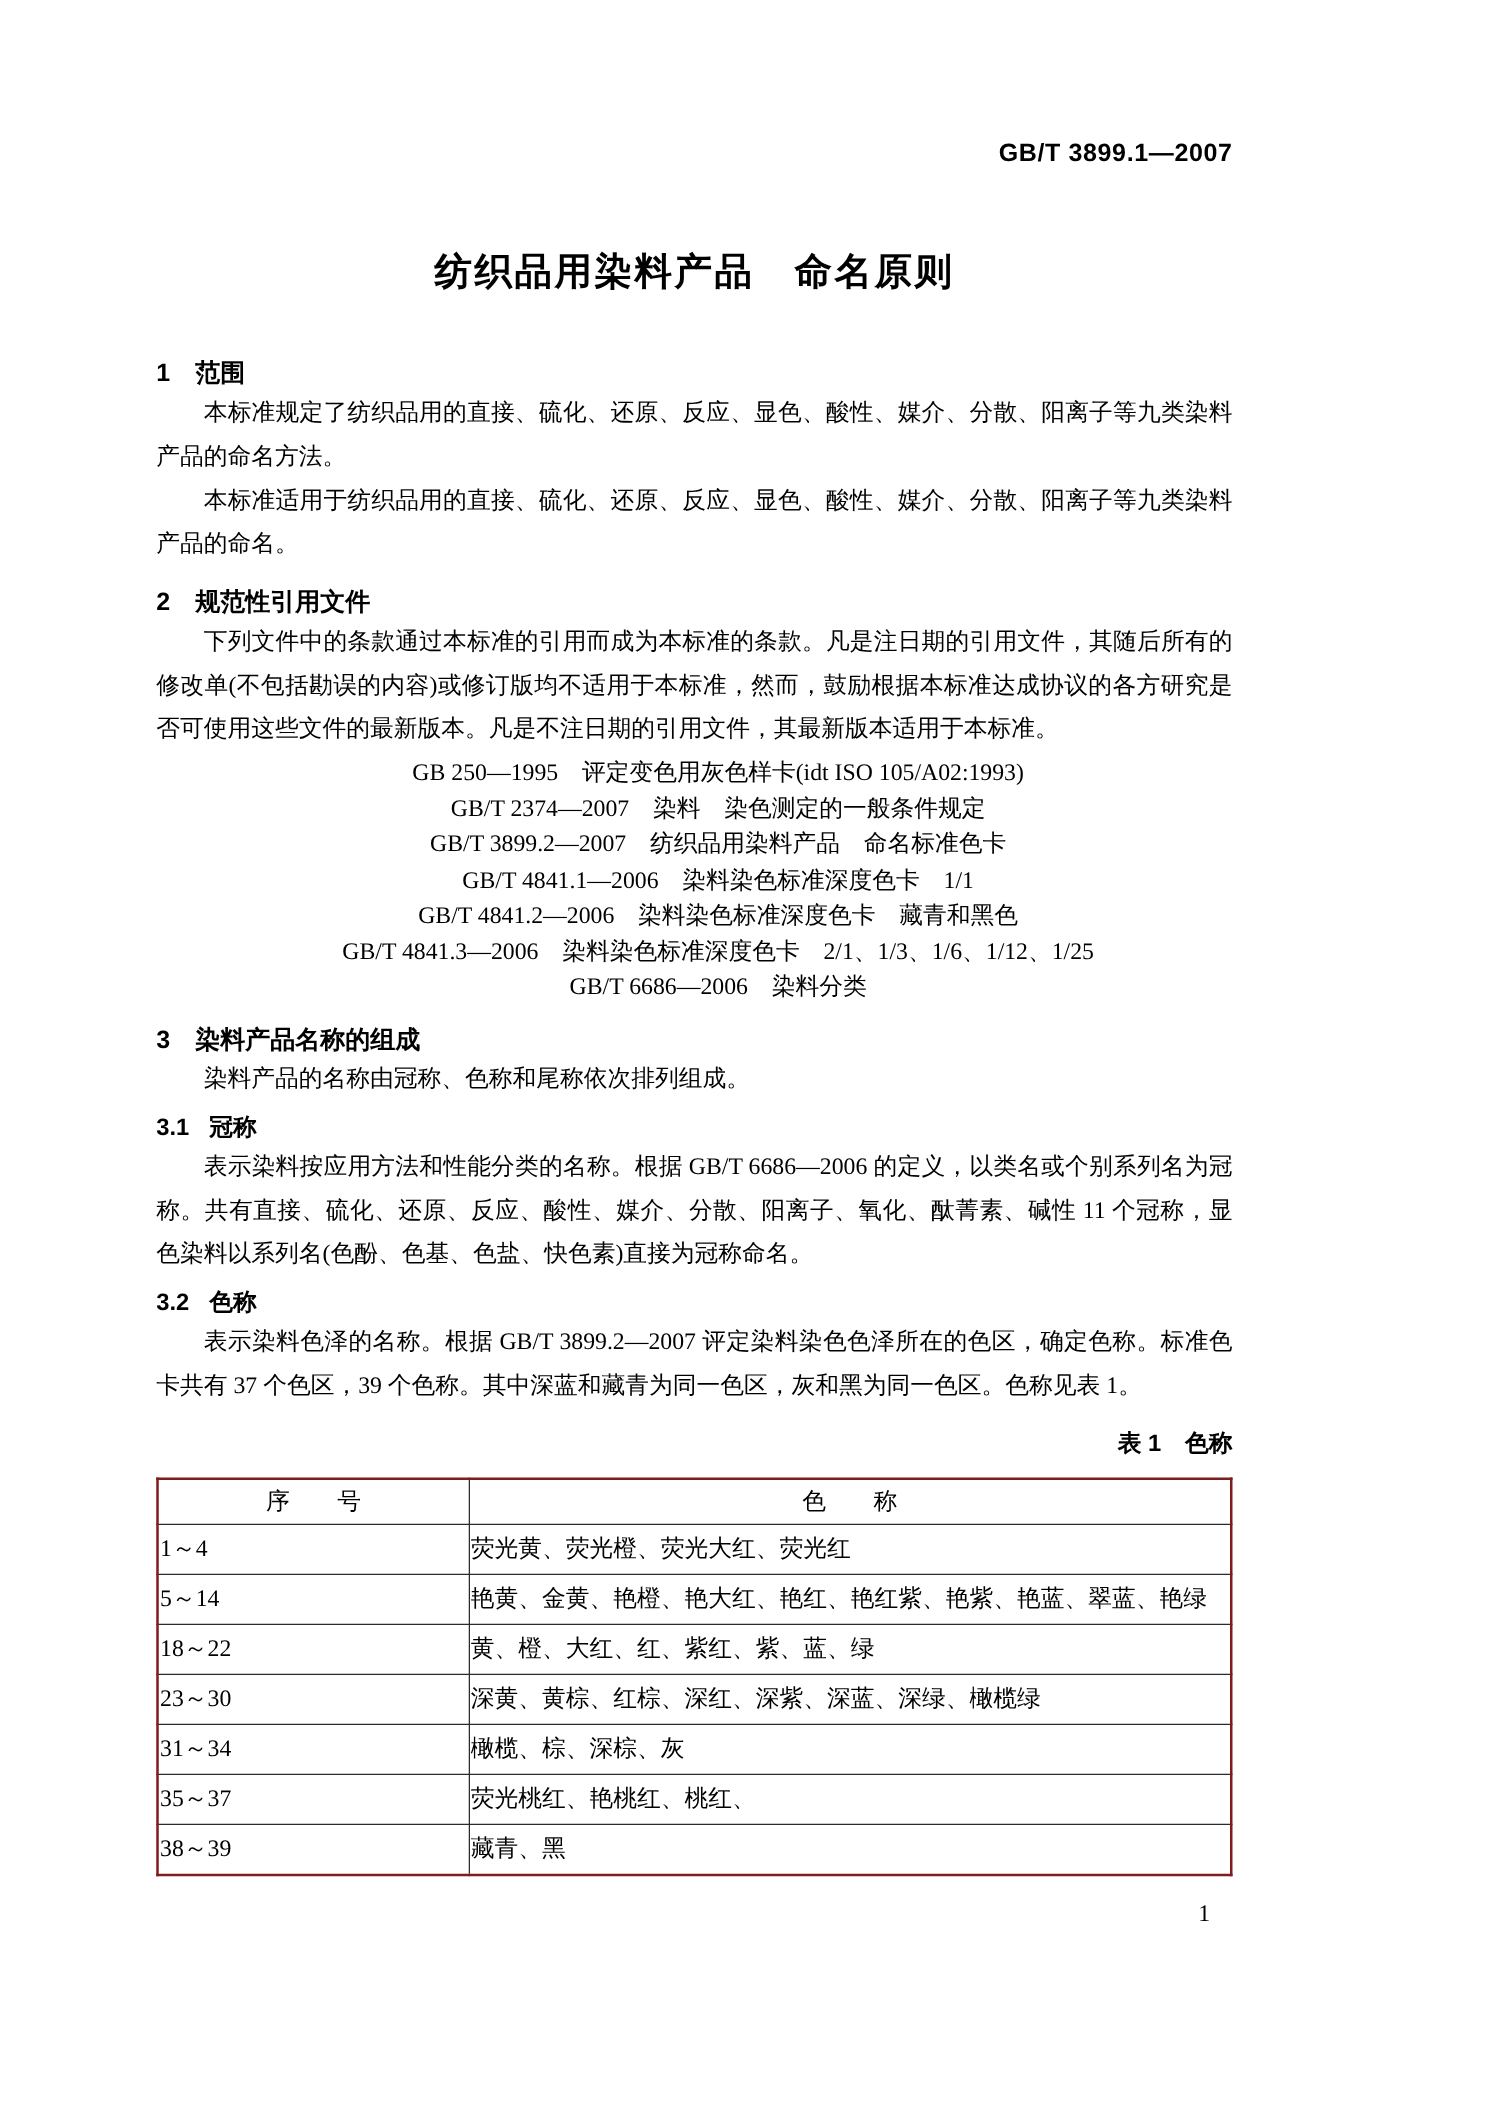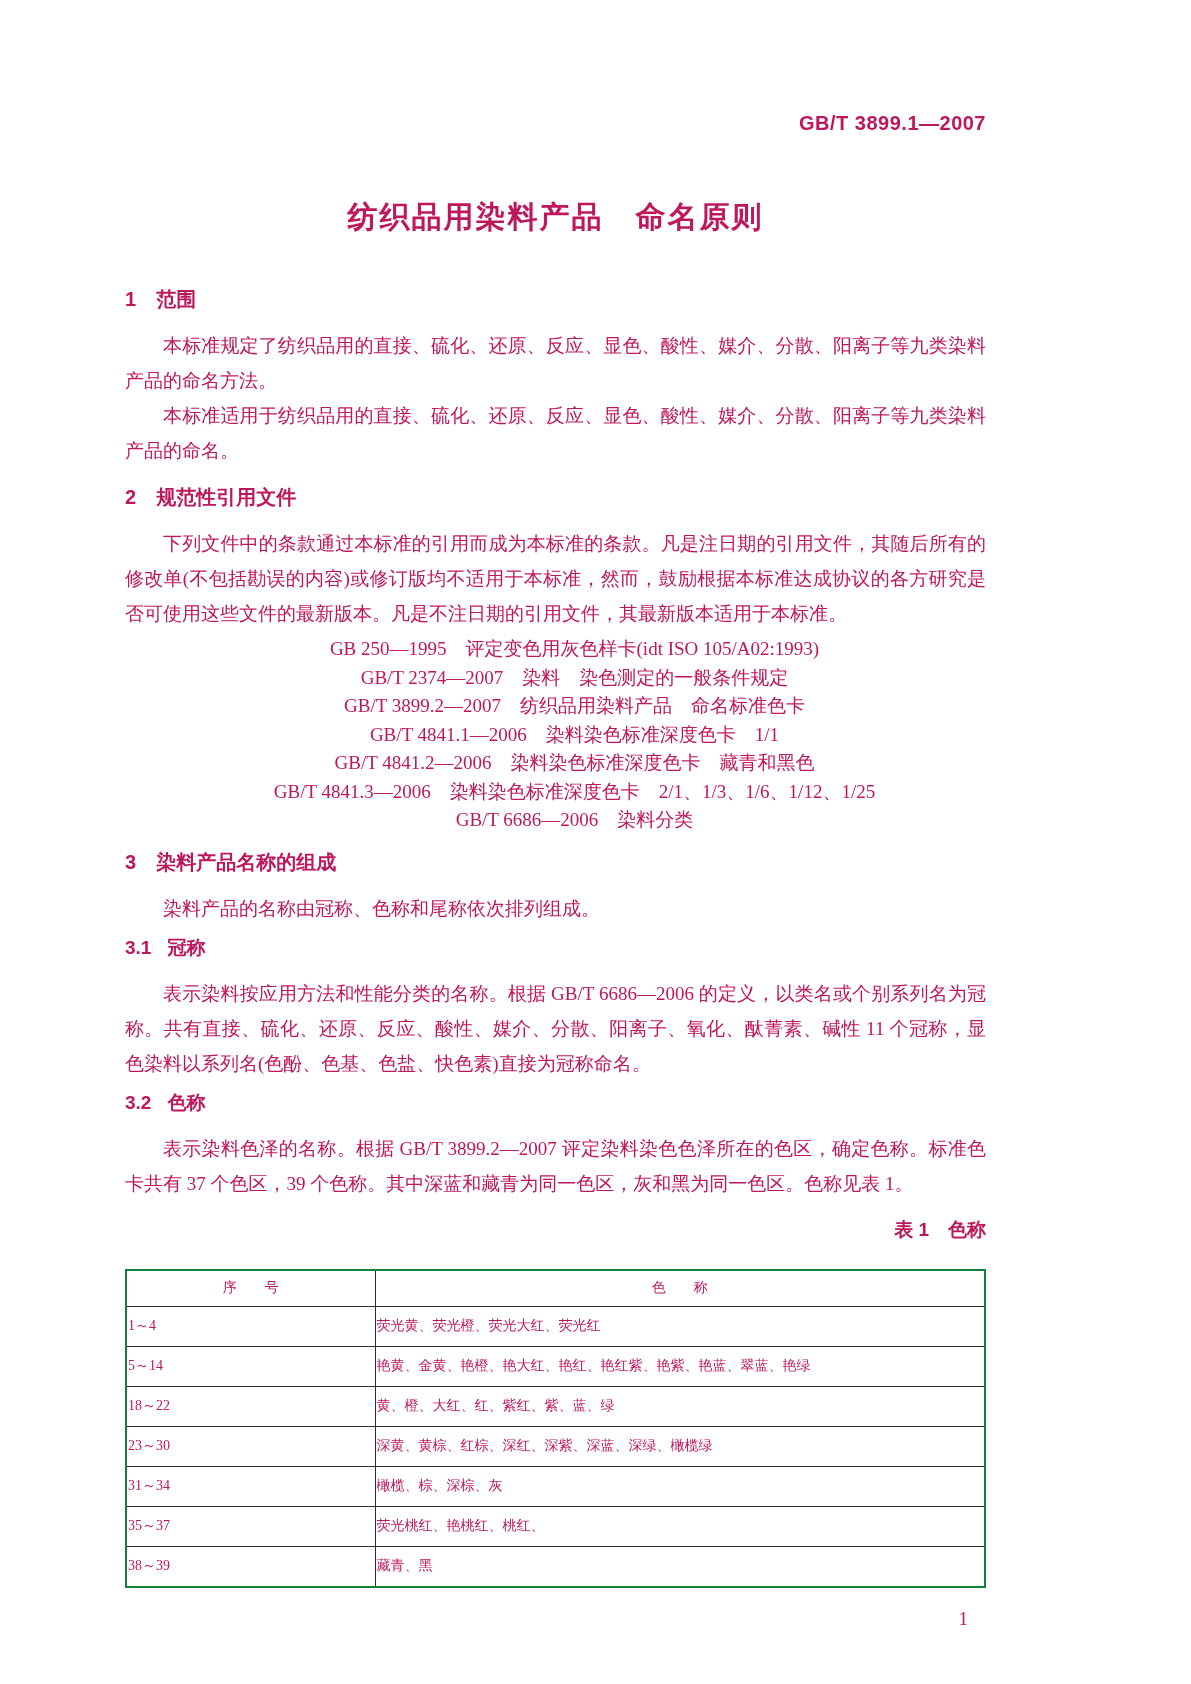--- a/index.html
+++ b/index.html
@@ -7,21 +7,21 @@
     padding: 0;
     background: #ffffff;
   }
   .page {
     position: relative;
     width: 1191px;
     height: 1684px;
     background: #ffffff;
     overflow: hidden;
     font-family: "Liberation Serif", "DejaVu Serif", serif;
-    color: #be185d;
+    color: #000000;
   }
   .content {
     position: absolute;
     left: 125px;
     top: 0;
     width: 861px;
   }
   .doc-number {
     margin-top: 112px;
     text-align: right;
@@ -56,41 +56,41 @@
   .mt-sec1 { margin-top: 48px; }
   .mt-sec2 { margin-top: 16px; }
   .mt-sec3 { margin-top: 14px; }
   .para {
     font-size: 19px;
     line-height: 35px;
     text-align: justify;
     text-indent: 2em;
     margin-top: 0;
   }
-  .mt-para { margin-top: 16px; }
+  .mt-para { margin-top: 1px; }
   .refs { margin-top: 4px; }
   .ref-item {
     font-size: 19px;
     line-height: 28.5px;
     padding-left: 38px;
     text-align: center;
   }
   .tbl-caption {
     margin-top: 16px;
     text-align: right;
     font-family: "Liberation Sans", "DejaVu Sans", sans-serif;
     font-weight: 700;
     font-size: 19px;
   }
   table.color-table {
-    margin-top: 26px;
+    margin-top: 14px;
     width: 100%;
     border-collapse: collapse;
-    font-size: 14px;
-    border: 2px solid #15803d;
+    font-size: 19px;
+    border: 2px solid #7f1d1d;
   }
   table.color-table th,
   table.color-table td {
     border: 1px solid #2b2b2b;
     font-weight: 400;
   }
   table.color-table th {
     height: 33px;
     text-align: center;
   }

